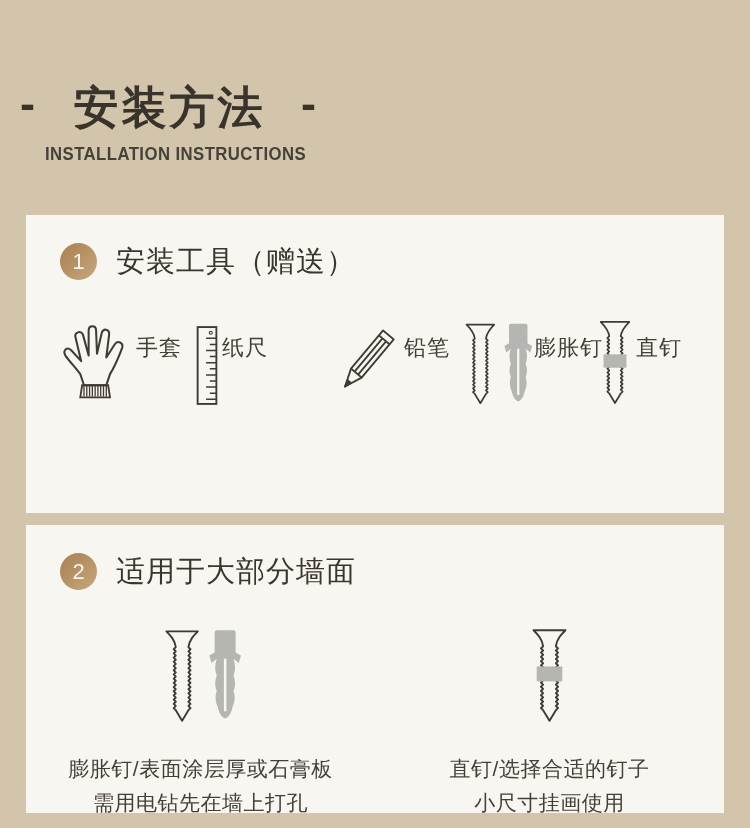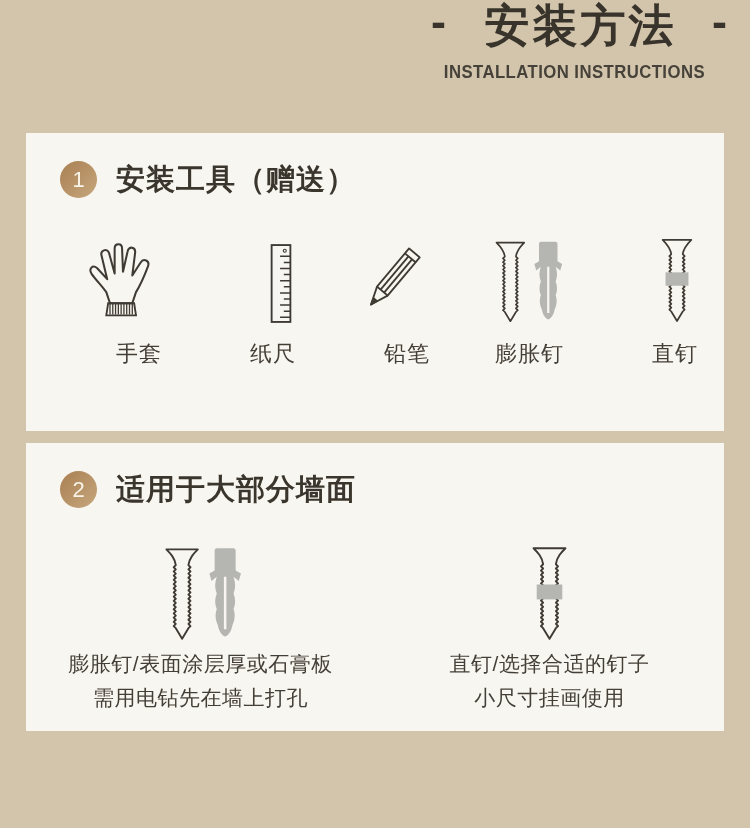--- a/index.html
+++ b/index.html
@@ -6,21 +6,21 @@
   html, body { width: 750px; }
   body {
     height: 828px;
     background: #d2c5ac;
     font-family: "Liberation Sans", sans-serif;
     overflow: hidden;
   }
   .page { position: relative; width: 750px; height: 828px; }
 
   
-  .page-header { text-align: right; }
+  .page-header { padding-top: 82px; text-align: left; }
   .title {
     font-size: 45px;
     font-weight: 700;
     color: #39342b;
     letter-spacing: 3px;
     line-height: 1.15;
   }
   .title .dash { font-weight: 700; margin: 0 20px; position: relative; top: -4px; }
   .subtitle {
     margin-top: 9px;
@@ -53,37 +53,37 @@
     background: linear-gradient(135deg, #a87f52 0%, #c7a77d 100%);
     color: #f8f3e8;
     font-size: 22px;
     display: flex;
     align-items: center;
     justify-content: center;
     flex: 0 0 auto;
   }
   .card-title {
     font-size: 29px;
-    font-weight: 700;
+    font-weight: 400;
     color: #3b362d;
     letter-spacing: 1px;
   }
 
   
   .tools-row {
     margin-top: 36px;
     padding: 0 26px 0 32px;
     display: flex;
     justify-content: space-between;
   }
   .tool {
     width: 104px;
     display: flex;
-    flex-direction: column;
-    align-items: flex-end;
+    flex-direction: row;
+    align-items: flex-start;
   }
   .tool-icon {
     height: 88px;
     display: flex;
     align-items: flex-end;
     justify-content: center;
   }
   .tool-label {
     margin-top: 15px;
     font-size: 22px;
@@ -98,21 +98,21 @@
     display: flex;
   }
   .option { flex: 1; text-align: center; }
   .option-icon {
     height: 100px;
     display: flex;
     align-items: flex-end;
     justify-content: center;
   }
   .option-text {
-    margin-top: 5px;
+    margin-top: 28px;
     font-size: 21px;
     line-height: 1.65;
     color: #433e36;
     letter-spacing: 0.5px;
   }
   .svg-defs { position: absolute; width: 0; height: 0; overflow: hidden; }
 </style>
 </head>
 <body>
 

